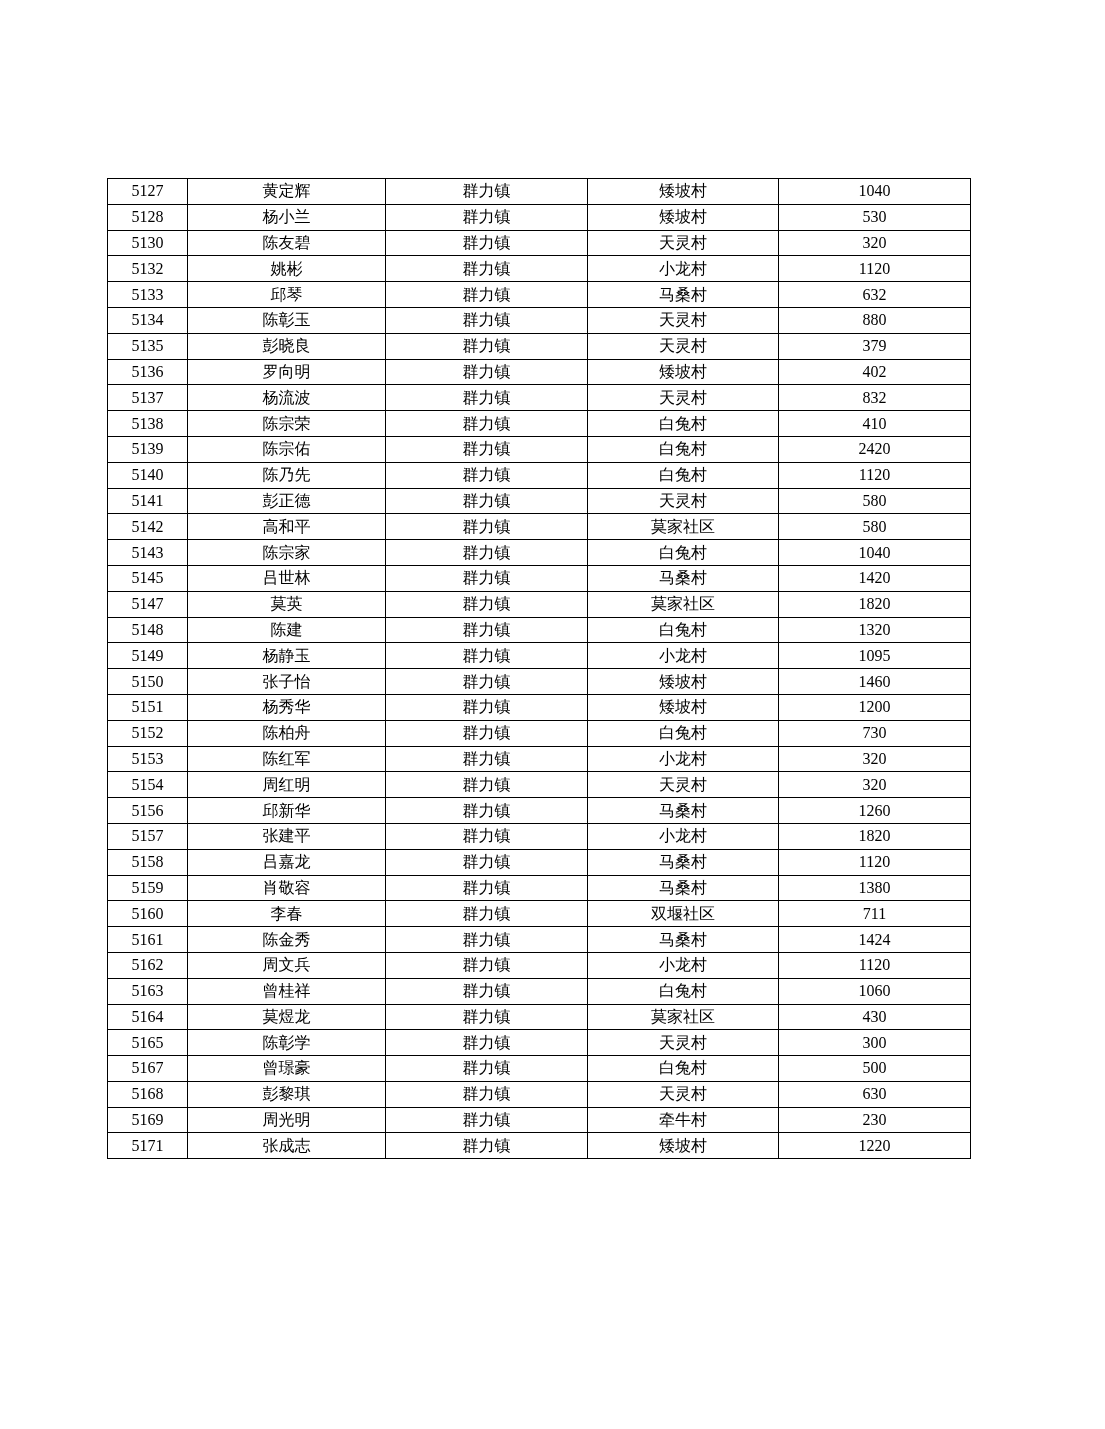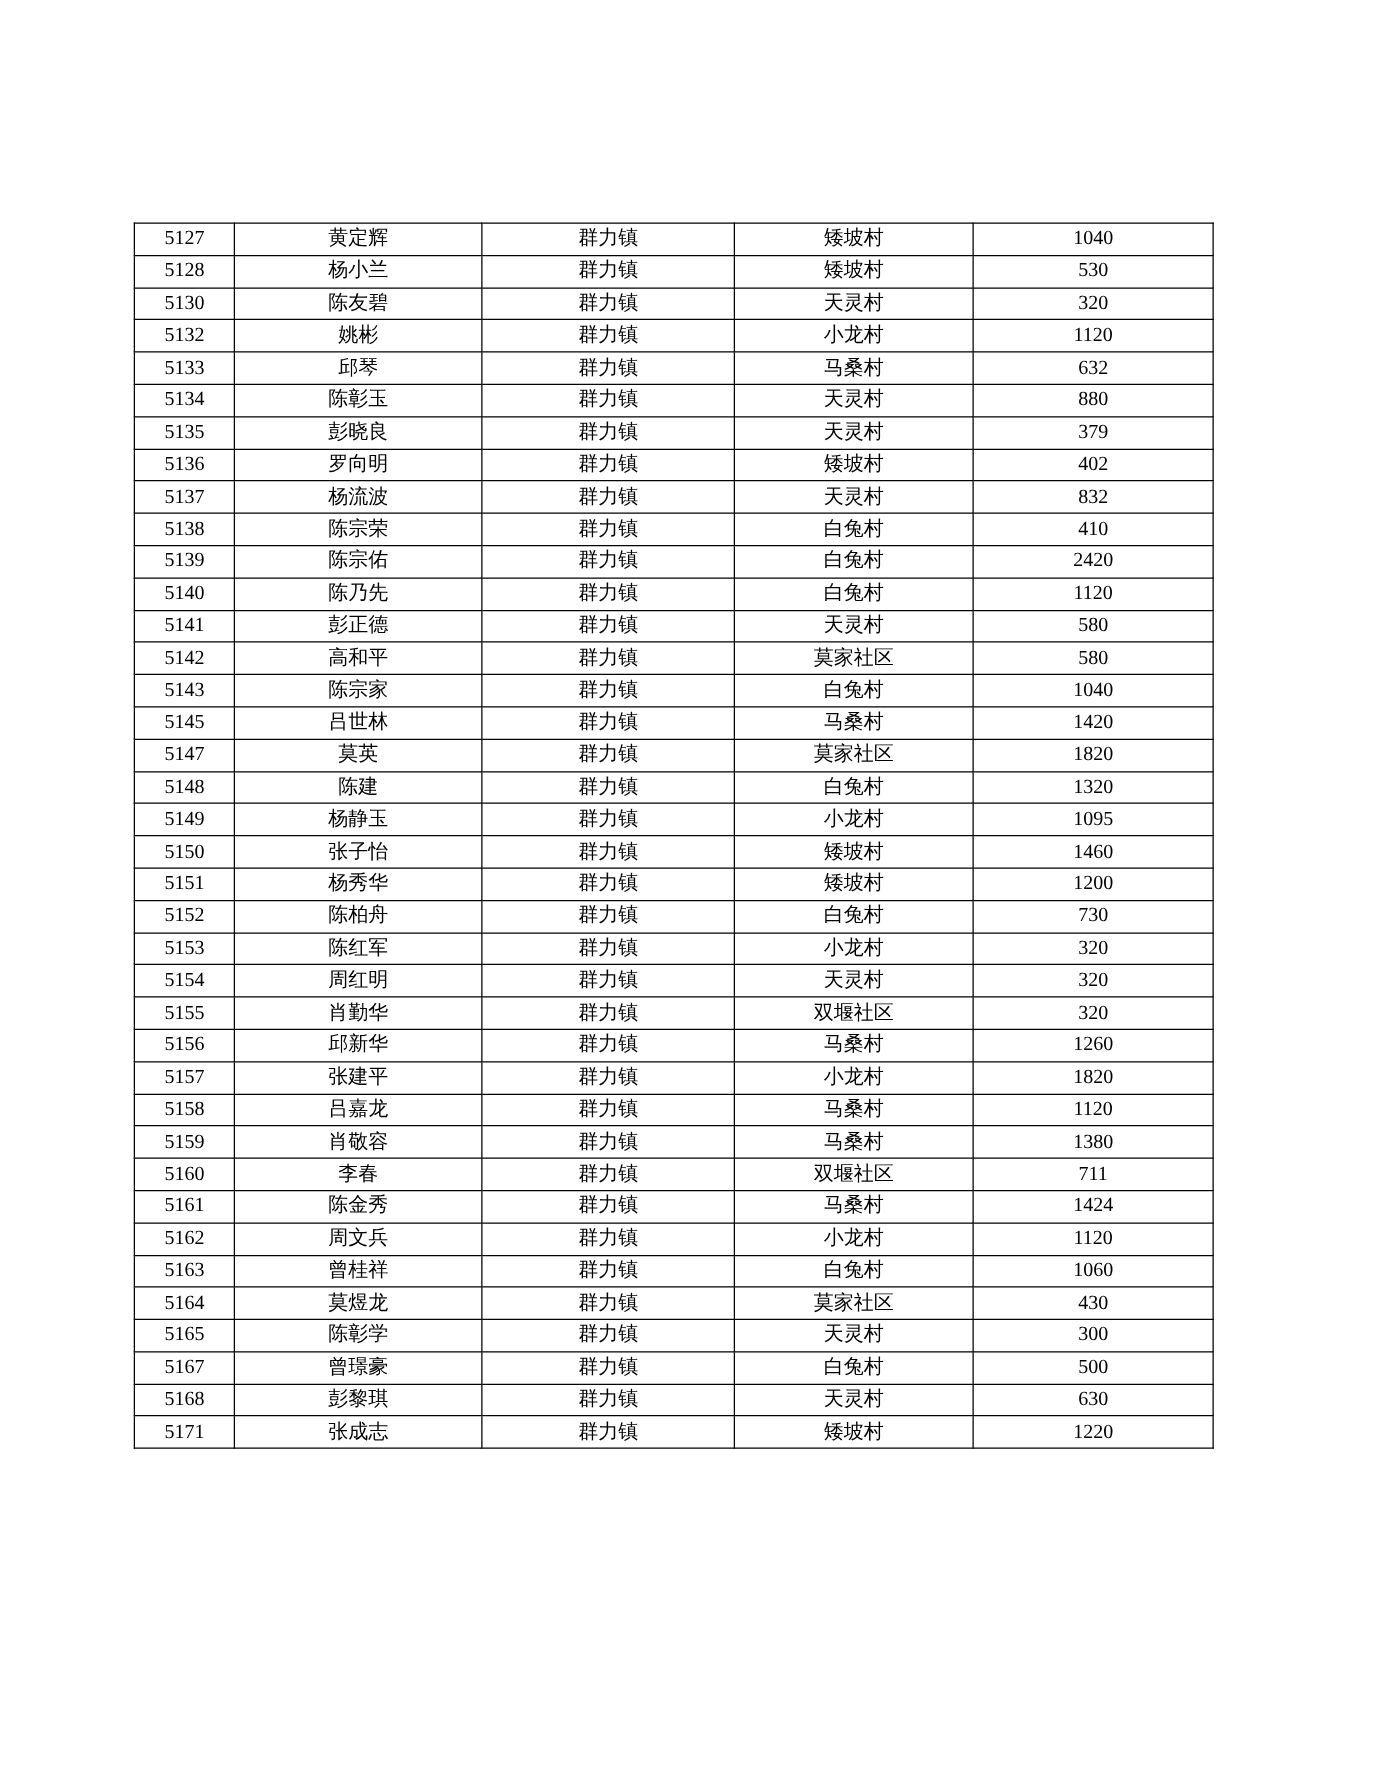--- a/index.html
+++ b/index.html
@@ -217,27 +217,20 @@
           <td>320</td>
         </tr>
         <tr>
           <td>5154</td>
           <td>周红明</td>
           <td>群力镇</td>
           <td>天灵村</td>
           <td>320</td>
         </tr>
         <tr>
-          <td>5155</td>
-          <td>肖勤华</td>
-          <td>群力镇</td>
-          <td>双堰社区</td>
-          <td>320</td>
-        </tr>
-        <tr>
           <td>5156</td>
           <td>邱新华</td>
           <td>群力镇</td>
           <td>马桑村</td>
           <td>1260</td>
         </tr>
         <tr>
           <td>5157</td>
           <td>张建平</td>
           <td>群力镇</td>
@@ -306,20 +299,27 @@
           <td>群力镇</td>
           <td>白兔村</td>
           <td>500</td>
         </tr>
         <tr>
           <td>5168</td>
           <td>彭黎琪</td>
           <td>群力镇</td>
           <td>天灵村</td>
           <td>630</td>
+        </tr>
+        <tr>
+          <td>5169</td>
+          <td>周光明</td>
+          <td>群力镇</td>
+          <td>牵牛村</td>
+          <td>230</td>
         </tr>
         <tr>
           <td>5171</td>
           <td>张成志</td>
           <td>群力镇</td>
           <td>矮坡村</td>
           <td>1220</td>
         </tr>
       </tbody>
   </table>

